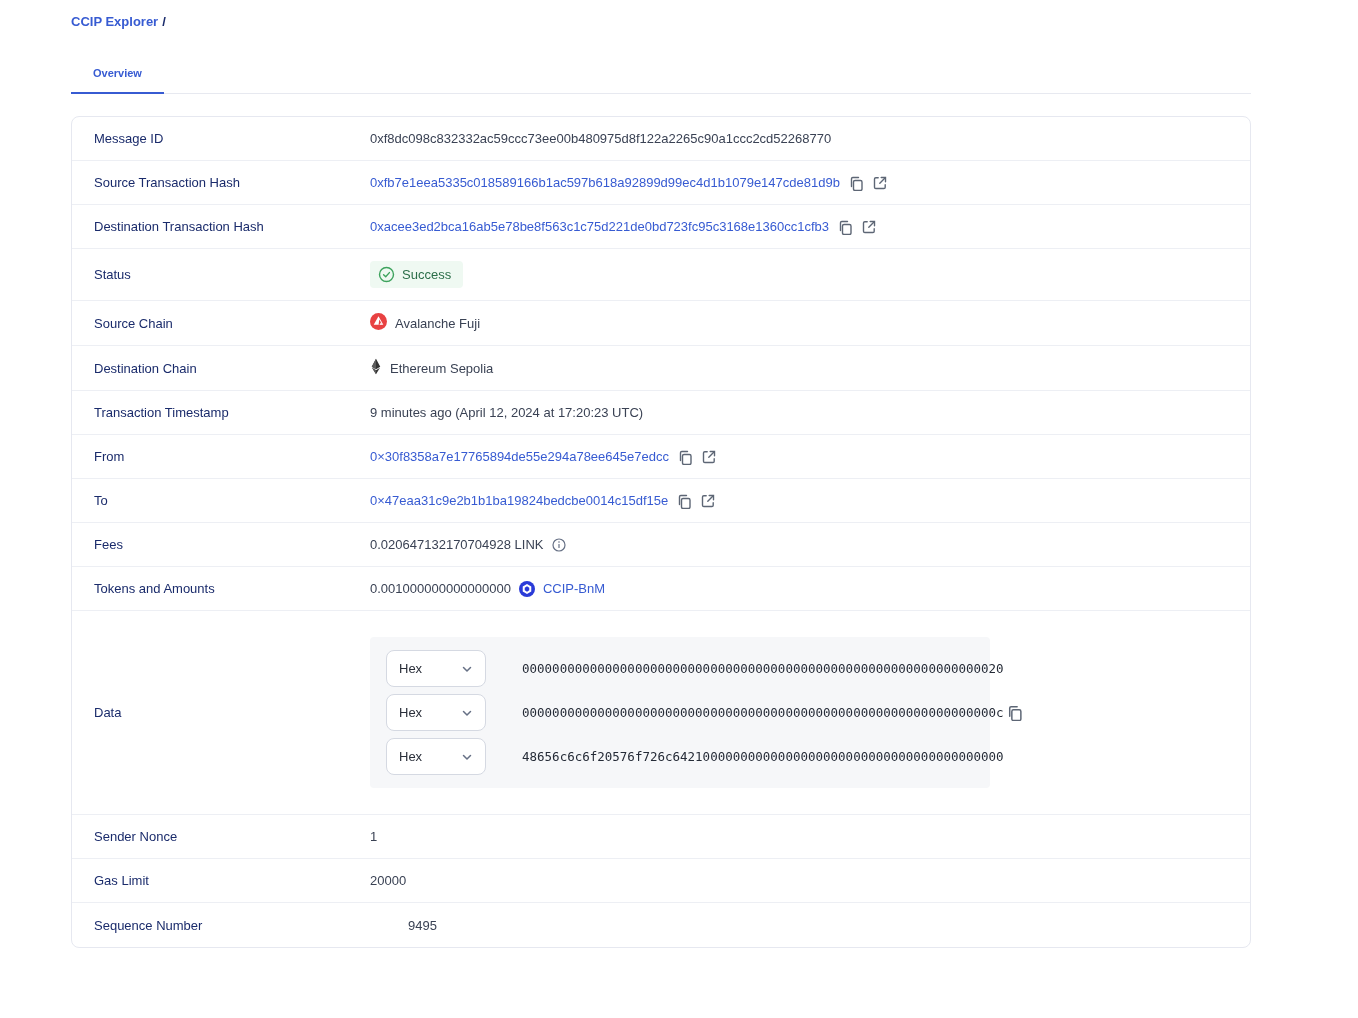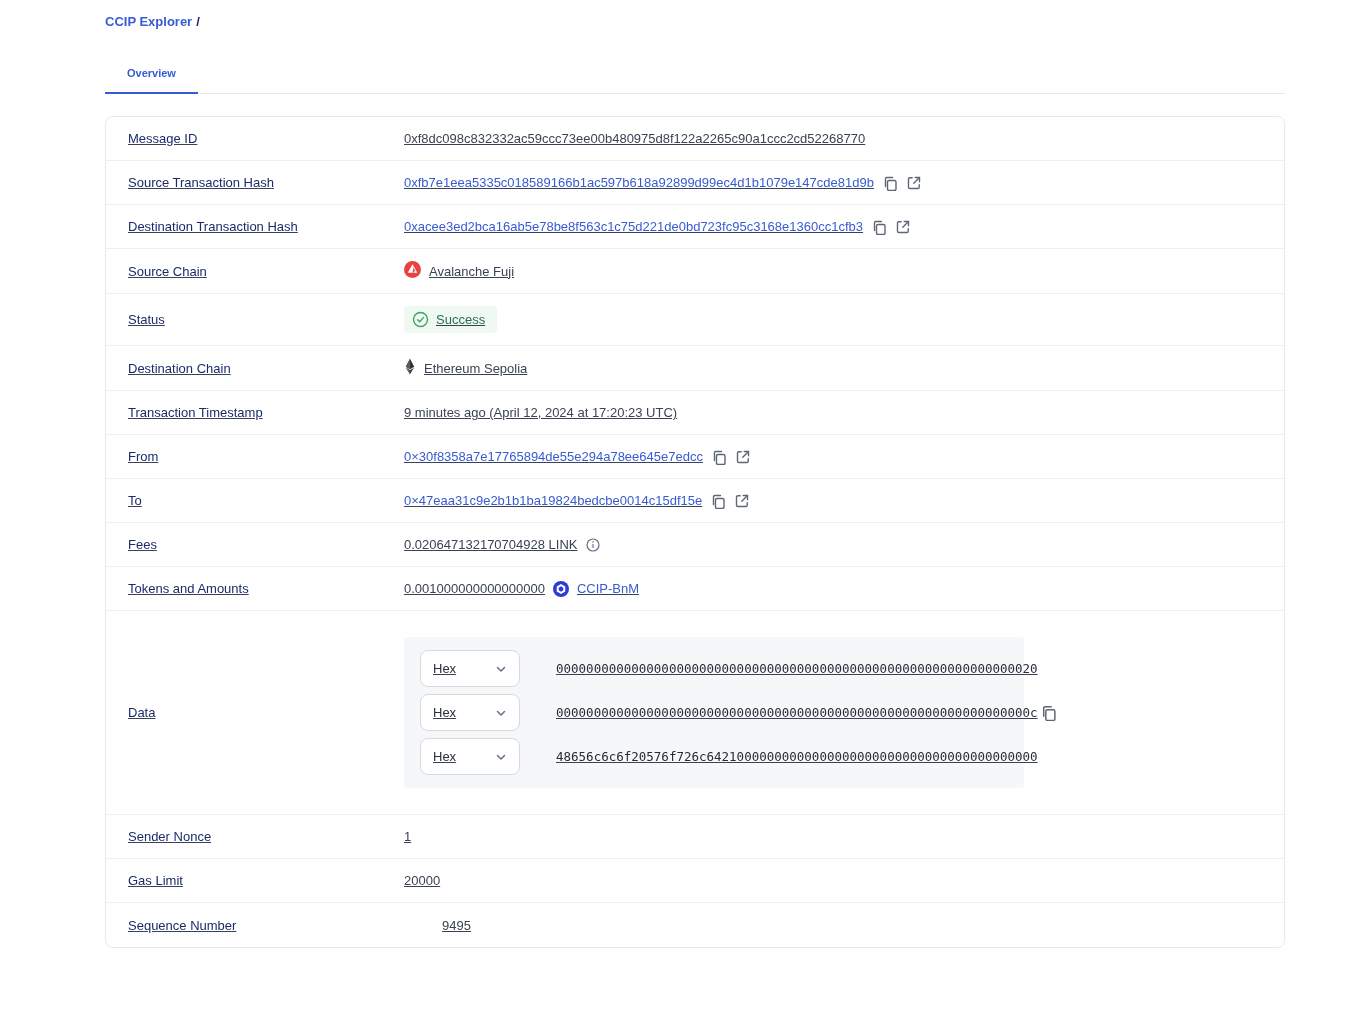--- a/index.html
+++ b/index.html
@@ -2,21 +2,21 @@
 <html><head>
 <meta charset="utf-8">
 <style>
   * { margin: 0; padding: 0; box-sizing: border-box; }
   html, body { background: #ffffff; width: 1358px; height: 1018px; }
   body {
     font-family: "Liberation Sans", "DejaVu Sans", sans-serif;
     color: #3a4254;
     -webkit-font-smoothing: antialiased;
   }
-  .container { width: 1180px; margin-left: 105px; padding-top: 14px; }
+  .container { width: 1180px; margin-left: 71px; padding-top: 14px; }
 
   
   .breadcrumb { font-size: 13px; font-weight: 700; }
   .breadcrumb a { color: #375bd2; text-decoration: none; cursor: pointer; }
   .breadcrumb .sep { color: #1a2b6b; font-weight: 600; margin-left: 4px; }
   .page-title {
     margin-top: 8px;
     font-size: 34px;
     font-weight: 800;
     letter-spacing: -0.5px;
@@ -35,21 +35,20 @@
     cursor: pointer;
   }
 
   
   .detail-table {
     margin-top: 22px;
     border: 1px solid #e6e8f0;
     border-radius: 8px;
     overflow: hidden;
     background: #ffffff;
-    text-decoration: underline;
   }
   .row { display: flex; align-items: center; border-bottom: 1px solid #edeff4; min-height: 44px; }
   .row:last-child { border-bottom: none; gap: 38px; }
   .row-label {
     width: 298px; flex-shrink: 0;
     padding: 12px 10px 12px 22px;
     font-size: 13px; color: #1a2b6b;
   }
   .row-value {
     display: flex; align-items: center; gap: 8px;
@@ -159,48 +158,48 @@
             </svg>
         </button>
         <button class="icon-btn">
           <svg width="16" height="16" viewBox="0 0 16 16">
               <use href="#i-ext"></use>
             </svg>
         </button>
       </div>
     </div>
 
+    <div class="row" style="min-height:52px;">
+      <div class="row-label">Status</div>
+      <div class="row-value">
+        <span class="badge">
+          <span class="icon-btn" style="color:#3da35d">
+            <svg width="17" height="17" viewBox="0 0 17 17">
+              <circle cx="8.5" cy="8.5" r="7" fill="none" stroke="currentColor" stroke-width="1.4"></circle>
+              <path d="M5.6 8.7 L7.7 10.7 L11.4 6.6" fill="none" stroke="currentColor" stroke-width="1.4" stroke-linecap="round" stroke-linejoin="round"></path>
+            </svg>
+          </span>
+          <span>Success</span>
+        </span>
+      </div>
+    </div>
+
     <div class="row">
       <div class="row-label">Source Chain</div>
       <div class="row-value">
         <span class="chain">
           <span>
             <svg width="17" height="17" viewBox="0 0 24 24">
               <circle cx="12" cy="12" r="12" fill="#e84142"></circle>
               <polygon points="12,4.6 18.8,16.6 5.2,16.6" fill="#ffffff"></polygon>
               <polygon points="13.1,9.1 17.4,16.6 12.1,16.6" fill="#e84142"></polygon>
               <polygon points="15.6,13.1 17.6,16.6 13.6,16.6" fill="#ffffff"></polygon>
             </svg>
           </span>
           <span>Avalanche Fuji</span>
-        </span>
-      </div>
-    </div>
-
-    <div class="row" style="min-height:52px;">
-      <div class="row-label">Status</div>
-      <div class="row-value">
-        <span class="badge">
-          <span class="icon-btn" style="color:#3da35d">
-            <svg width="17" height="17" viewBox="0 0 17 17">
-              <circle cx="8.5" cy="8.5" r="7" fill="none" stroke="currentColor" stroke-width="1.4"></circle>
-              <path d="M5.6 8.7 L7.7 10.7 L11.4 6.6" fill="none" stroke="currentColor" stroke-width="1.4" stroke-linecap="round" stroke-linejoin="round"></path>
-            </svg>
-          </span>
-          <span>Success</span>
         </span>
       </div>
     </div>
 
     <div class="row">
       <div class="row-label">Destination Chain</div>
       <div class="row-value">
         <span class="chain">
           <span>
             <svg width="12" height="17" viewBox="0 0 16 24">

